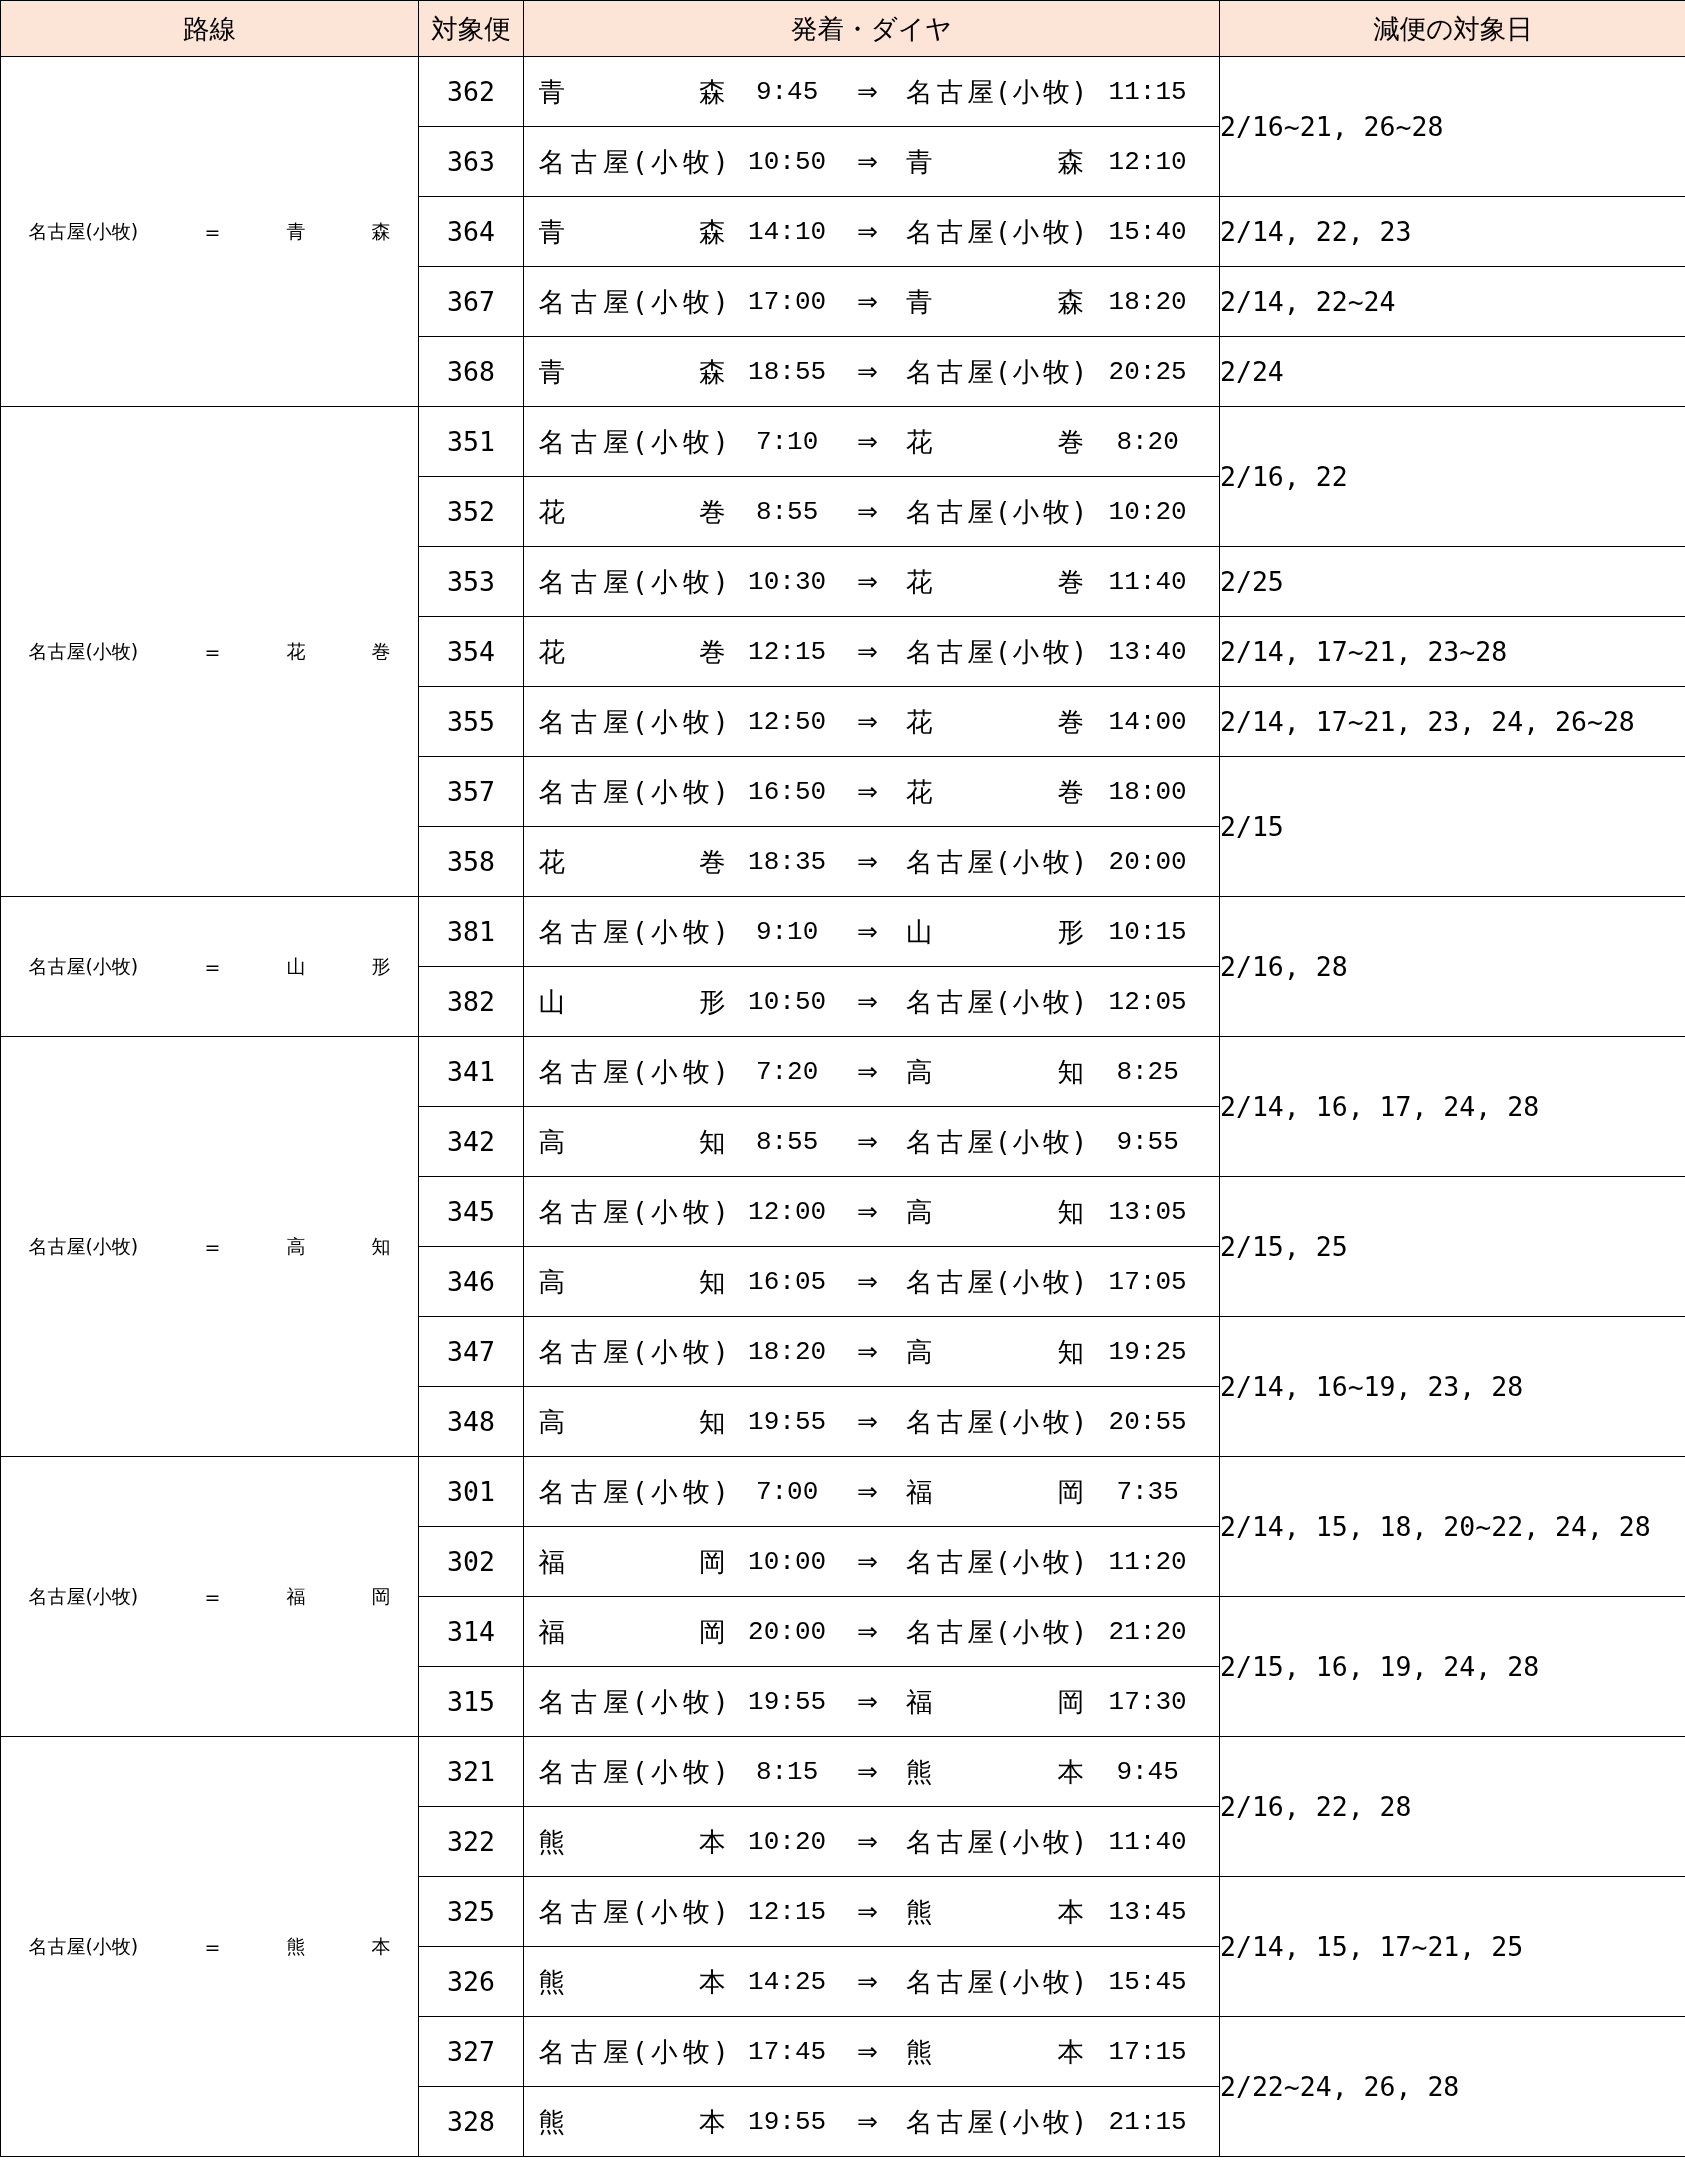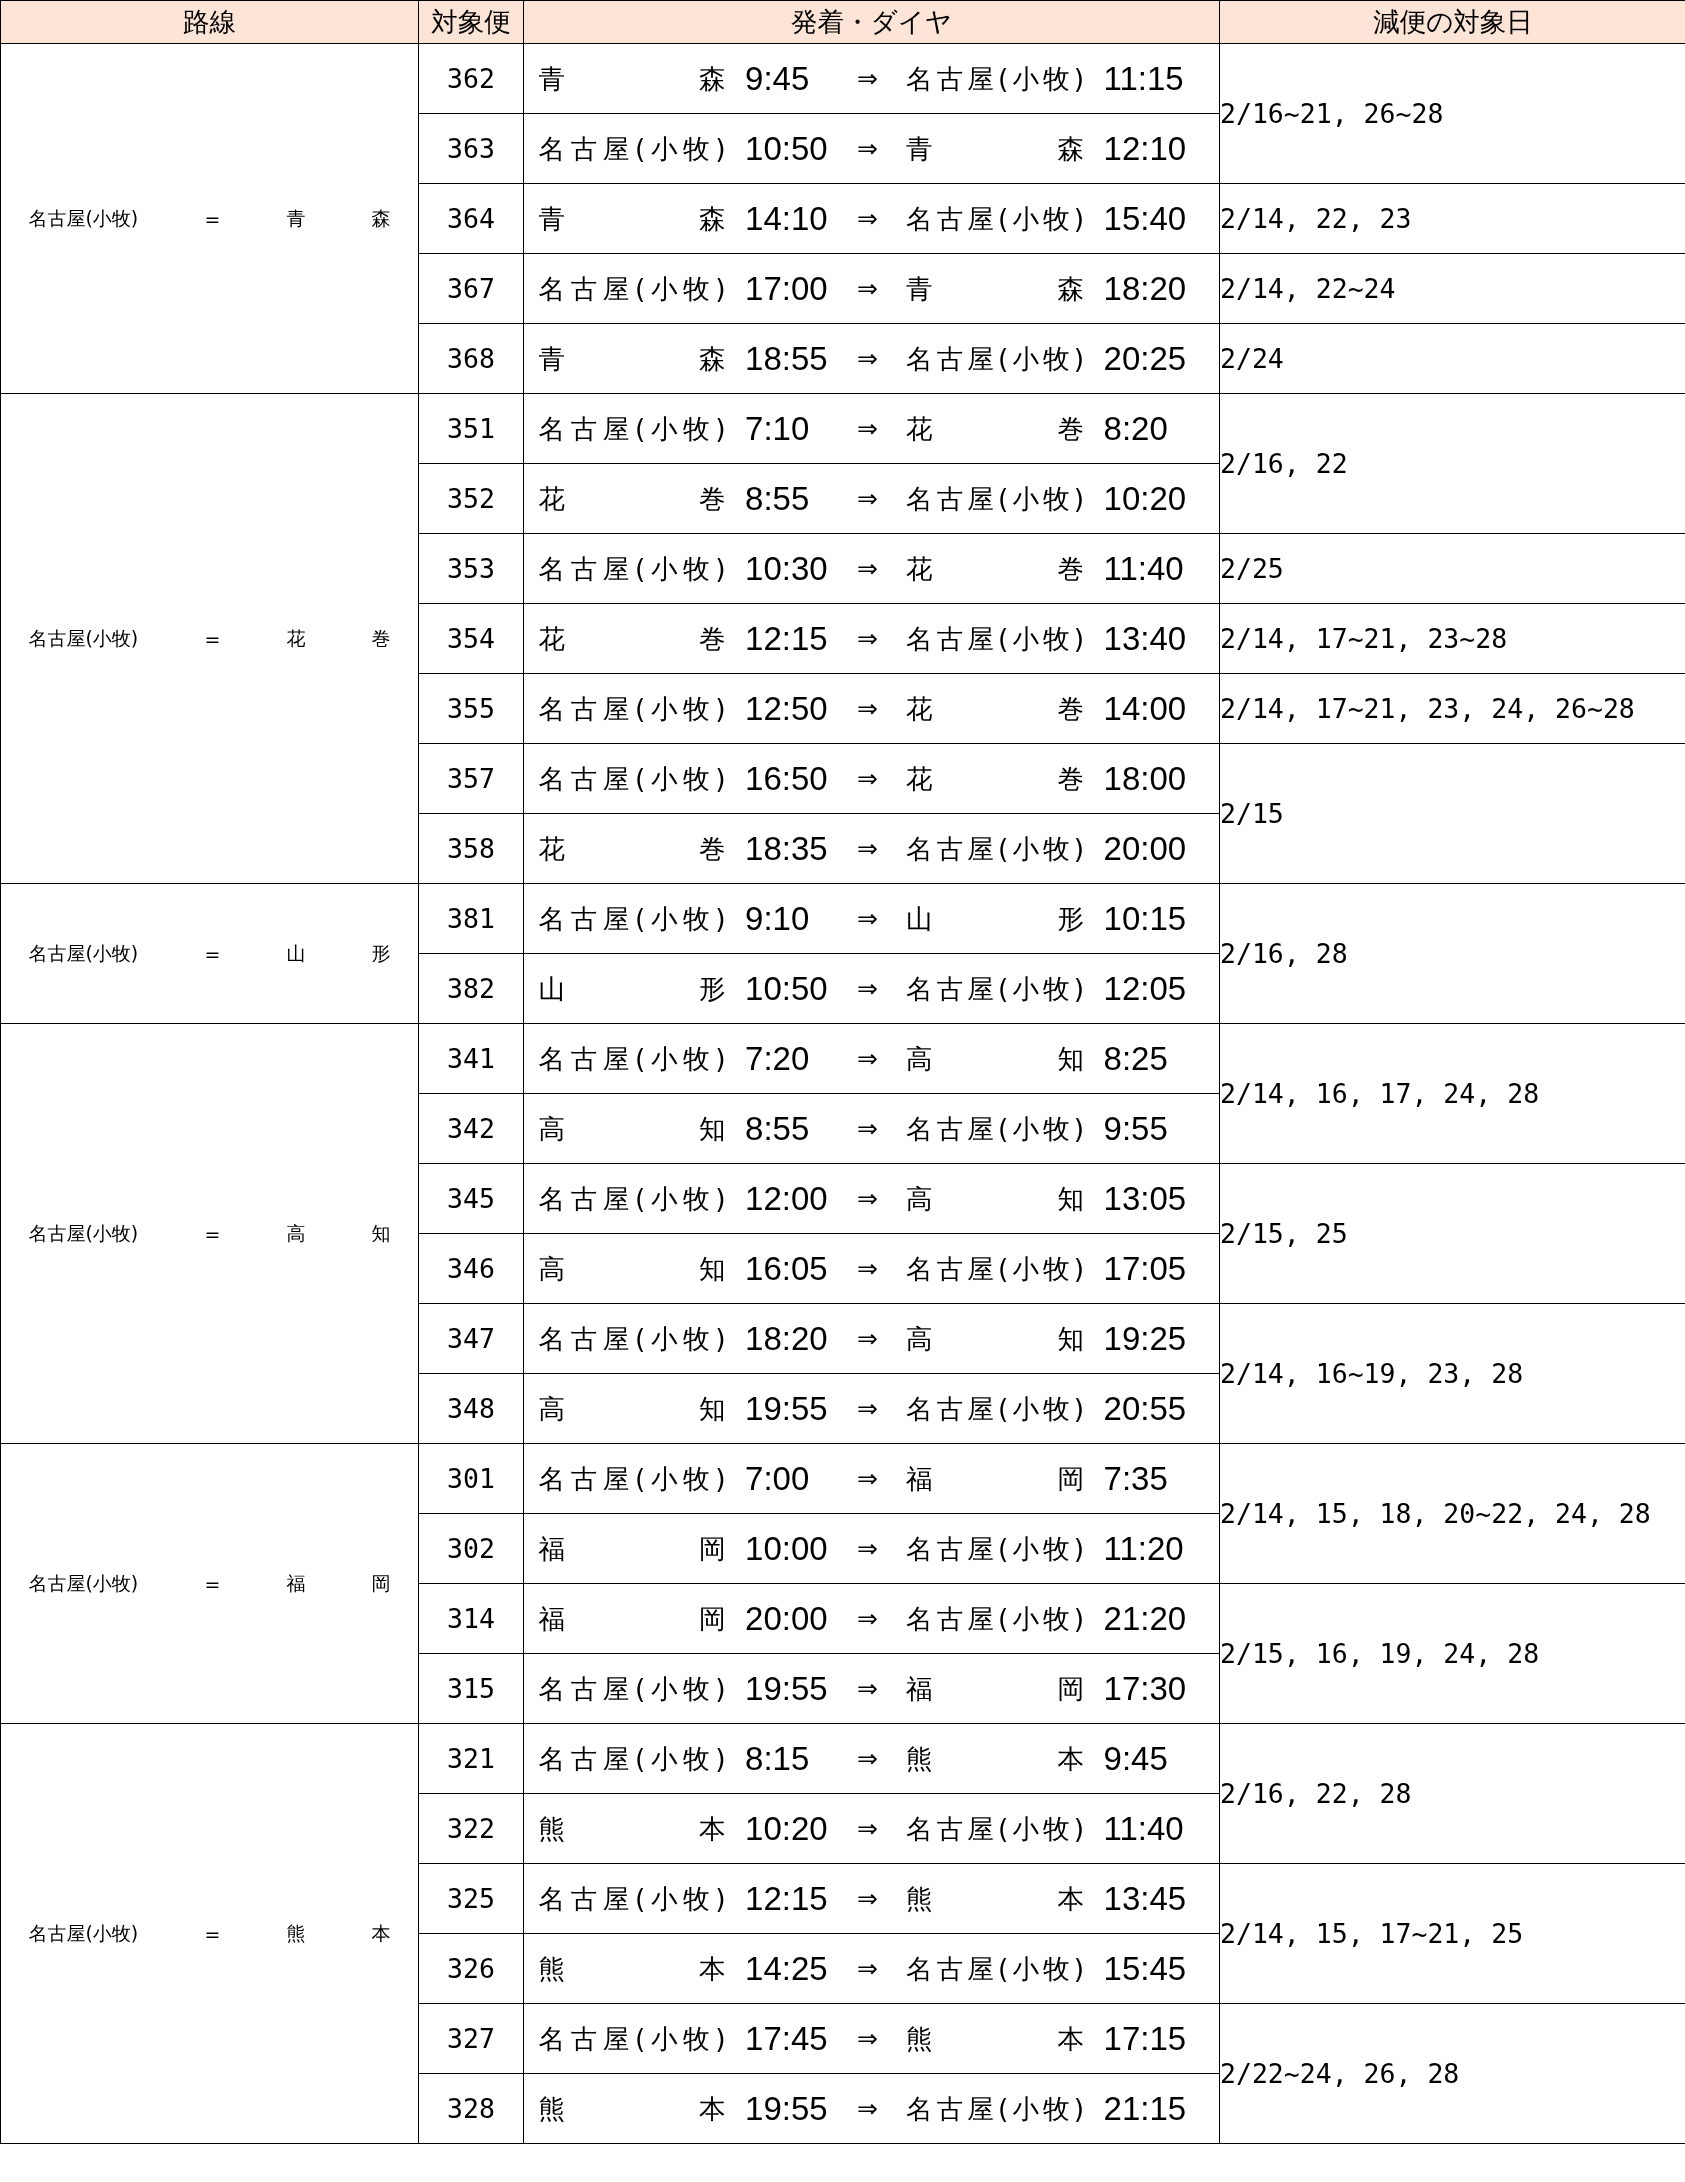--- a/index.html
+++ b/index.html
@@ -1,27 +1,27 @@
 <!DOCTYPE html>
 <html style="font-size:14.6px"><head>
 <meta charset="utf-8">
 <style>
   html,body{margin:0;padding:0;background:#fff;}
   body{width:1686px;color:#000;font-family:"DejaVu Sans","Liberation Sans",sans-serif;}
   table{border-collapse:collapse;table-layout:fixed;width:1686px;border:1.8px solid #000;}
   th,td{border:0.9px solid #000;padding:0;vertical-align:middle;overflow:hidden;}
-  thead tr{height:43px;}
+  thead tr{height:56px;}
   thead th{background:#FCE4D6;font-weight:normal;font-size:26.5px;text-align:center;}
   tbody tr{height:70px;}
   td.flight-number{text-align:center;font-size:26.5px;font-family:"DejaVu Sans Mono","Liberation Mono",monospace;}
   td.schedule-cell .sched-row{display:flex;align-items:center;justify-content:space-between;padding:0 27.4px 0 14.6px;}
   .place{display:flex;justify-content:space-between;align-items:center;font-size:26.5px;white-space:nowrap;}
   .place.from{width:187px;}
   .place.to{width:178px;}
-  .time{font-family:Liberation Sans, sans-serif;font-size:33px;text-align:left;white-space:nowrap;}
+  .time{font-family:Liberation Mono, monospace;font-size:26px;text-align:center;white-space:nowrap;}
   .time.dep{width:84px;}
   .time.arr{width:88px;}
   .arrow{width:38px;text-align:center;font-size:25px;}
   td.route-cell .route-label{display:flex;justify-content:space-between;align-items:center;padding:0 27.4px;font-size:19px;}
   td.date-cell{text-align:left;font-size:26.5px;font-family:"DejaVu Sans Mono","Liberation Mono",monospace;white-space:nowrap;}
 </style>
 </head>
 <body>
 
 <table>

